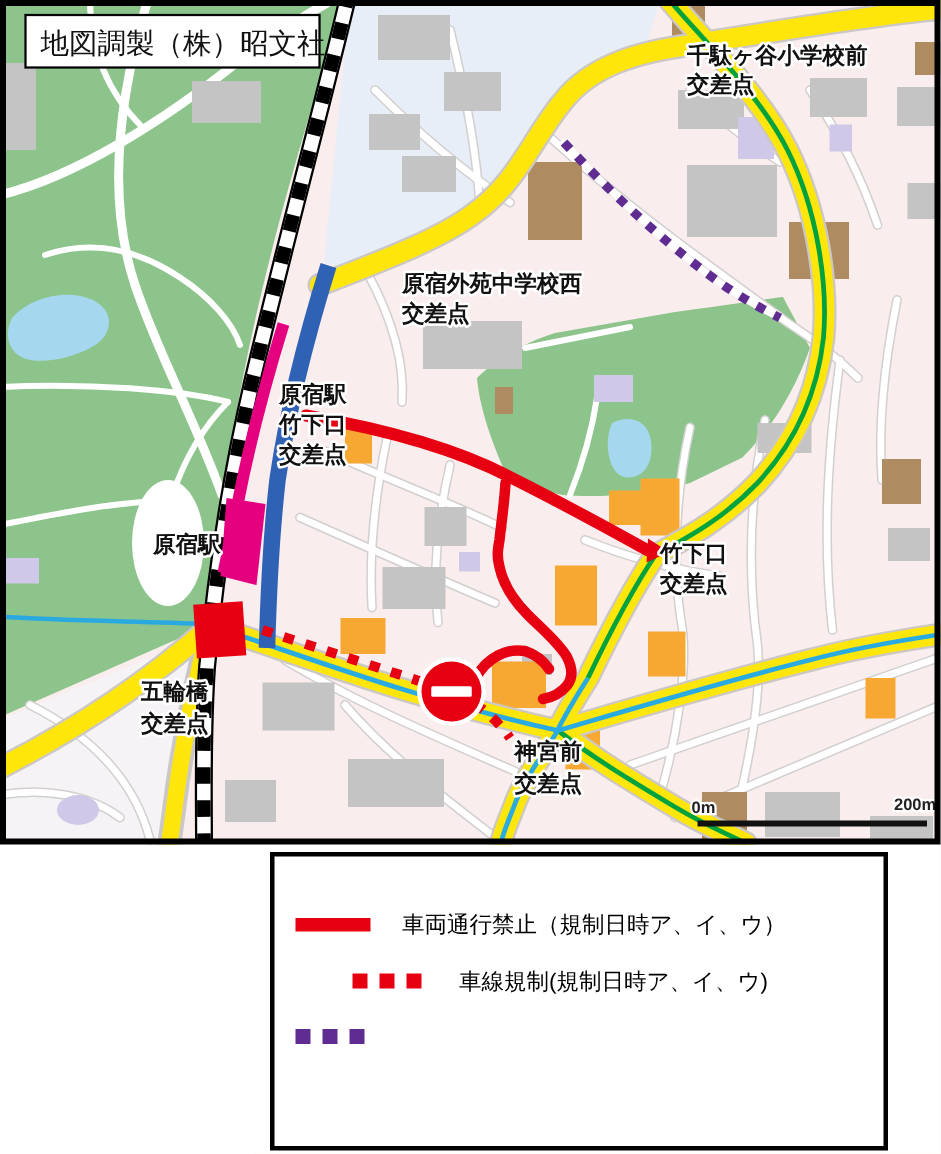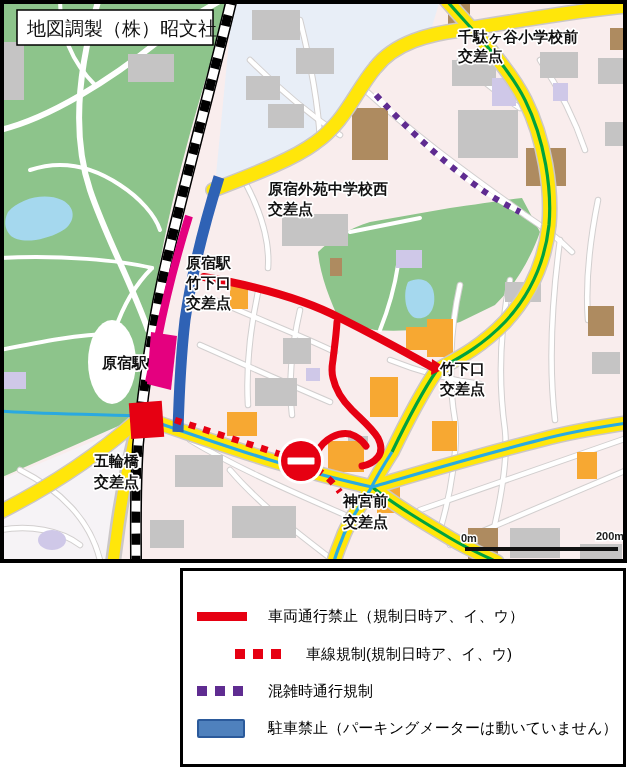--- a/index.html
+++ b/index.html
@@ -46,21 +46,21 @@
   .bldg-brown{fill:#ae8b60;}
   .bldg-lav{fill:#cfc8e8;}
   .bldg-orange{fill:#f7a832;}
   .map-label{font:bold 15px "Liberation Sans", sans-serif;fill:#111;stroke:#fff;stroke-width:3.5px;paint-order:stroke;stroke-linejoin:round;}
   .scale-label{font:bold 11px "Liberation Sans", sans-serif;fill:#222;stroke:#fff;stroke-width:3px;paint-order:stroke;}
   .scale-bar{stroke:#111;stroke-width:4;}
   .credit-box{fill:#fff;stroke:#000;stroke-width:1.5;}
   .credit-text{font:19px "Liberation Sans", sans-serif;fill:#111;}
 
   
-  .legend-box{position:absolute;left:180px;top:568px;width:446px;height:199px;box-sizing:border-box;border:3px solid #000;background:#fff;}
+  .legend-box{position:absolute;left:180px;top:568px;width:412px;height:199px;box-sizing:border-box;border:3px solid #000;background:#fff;}
   .legend-row{position:absolute;left:0;width:100%;height:30px;display:flex;align-items:center;}
   .legend-swatch-cell{position:absolute;left:14px;width:66px;display:flex;align-items:center;}
   .legend-label{position:absolute;left:85px;font-size:15px;color:#000;white-space:nowrap;letter-spacing:0px;}
   .sw-solid{width:50px;height:9px;background:var(--restriction-red);}
   .sw-dots{display:flex;gap:8px;}
   .sw-dot{width:10px;height:10px;}
   .sw-dot.red{background:var(--restriction-red);}
   .sw-dot.purple{background:var(--congestion-purple);}
   .sw-blue{width:44px;height:15px;background:var(--no-parking-blue-fill);border:2.5px solid var(--no-parking-blue-border);border-radius:2px;}
 </style>
@@ -288,22 +288,15 @@
       <div class="legend-label">車線規制(規制日時ア、イ、ウ)</div>
     </div>
     <div class="legend-row" style="top:105px;">
       <div class="legend-swatch-cell">
         <div class="sw-dots">
             <div class="sw-dot purple"></div>
             <div class="sw-dot purple"></div>
             <div class="sw-dot purple"></div>
           </div>
       </div>
-      <div class="legend-label">混雑時通行規制</div>
-    </div>
-    <div class="legend-row" style="top:142px;">
-      <div class="legend-swatch-cell">
-          <div class="sw-blue"></div>
-        </div>
-      <div class="legend-label">駐車禁止（パーキングメーターは動いていません）</div>
     </div>
   </div>
 </div>
 
 </body></html>

